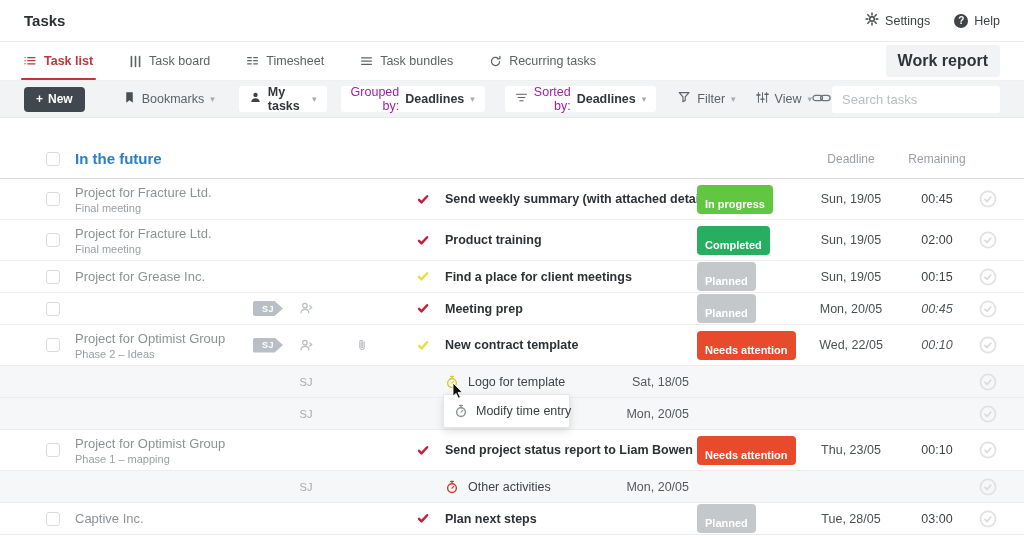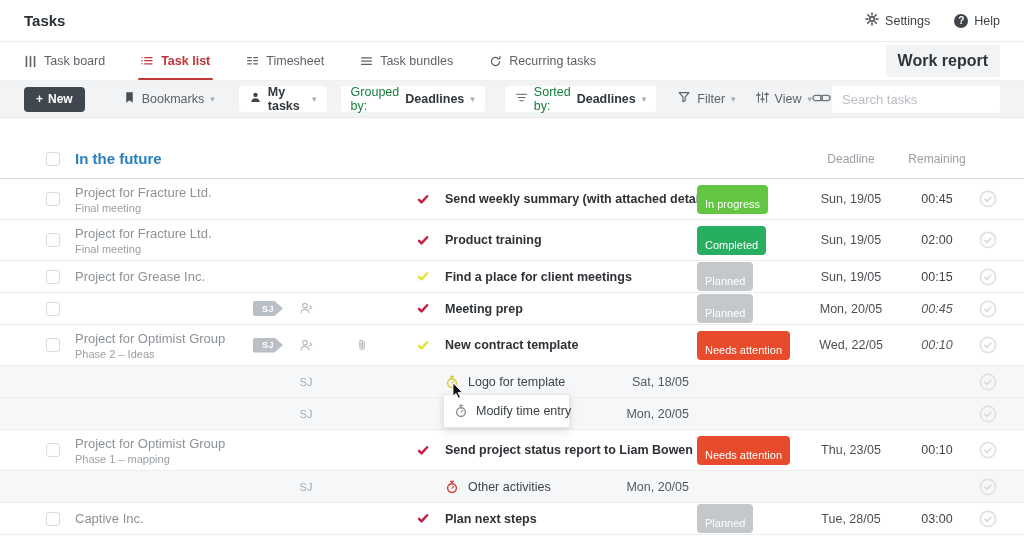--- a/index.html
+++ b/index.html
@@ -34,21 +34,21 @@
   .toolbar { height:37px; background:#f2f3f4; border-bottom:1px solid #e9eaeb;
          display:flex; align-items:center; padding:0 24px; font-size:12.5px; }
   .btn-new { color:#fff; border-radius:4px; height:25px; padding:0 12px;
          display:flex; align-items:center; gap:5px; font-size:12px;
          font-weight:bold; }
   .tb-plain { display:flex; align-items:center; gap:6px; color:#5d6267; }
   .chip { background:#fff; border-radius:3px; height:26px; padding:0 10px;
          display:flex; align-items:center; gap:6px; color:#32373c; }
   .bold { font-weight:bold; }
   .caret { color:#a6abb0; font-size:9px; }
-  .muted-prefix { color:#15803d; }
+  .muted-prefix { color:#a21caf;text-align:right; }
   .search-wrap { margin-left:auto; display:flex; align-items:center; gap:1px; }
   .search-input { width:168px; height:27px; border:none; border-radius:3px;
          background:#fff; padding:0 10px; font-size:13px;
          font-family:"Liberation Sans",sans-serif; color:#333; outline:none; }
   .search-input::placeholder { color:#b9bec4; }
   
   .grid { display:grid;
     grid-template-columns:16px 13px 178px 36px 34px 78px 44px 252px 104px 100px 72px 30px;
     padding-left:46px; padding-right:21px; align-items:center; }
   .group-row { margin-top:21px; height:40px; border-bottom:1px solid #d8dadc; }
@@ -62,21 +62,21 @@
   .row.sub { height:32px; background:#f6f7f8; }
   .pname { font-size:13px; color:#8d9297; white-space:nowrap; overflow:hidden; }
   .psub  { font-size:11px; color:#9ba0a5; margin-top:2px; }
   .tag { width:30px; height:15px; background:#b9bfc5; color:#fff; font-size:9px;
         font-weight:bold; letter-spacing:.5px; display:flex; align-items:center;
         justify-content:center; border-radius:2px;
         clip-path:polygon(0 0,72% 0,100% 50%,72% 100%,0 100%); }
   .ccell { display:flex; justify-content:center; }
   .title { font-size:12.5px; font-weight:bold; color:#2e3236;
         white-space:nowrap; overflow:hidden; }
-  .badge { display:inline-block; font-size:11px; font-weight:normal; color:#fff;
+  .badge { display:inline-block; font-size:11px; font-weight:bold; color:#fff;
         padding:13px 8px 4px; border-radius:4px; white-space:nowrap; }
   .dl { text-align:center; font-size:12.5px; color:#4b5055; }
   .rem { text-align:center; font-size:12.5px; color:#3f444a; }
   .rem.ital { font-style:italic; color:#55595e; }
   .sub-flex { grid-column:8; display:flex; align-items:center; gap:9px; }
   .sub-title { font-size:12.5px; color:#3f444a; white-space:nowrap; }
   .sub-date { margin-left:auto; padding-right:8px; font-size:12.5px; color:#55595e; }
   .sub-who { font-size:11px; color:#a7acb1; text-align:center; }
   
   .ctx { position:absolute; left:443px; top:394px; width:127px; background:#fff;
@@ -101,38 +101,38 @@
     </div>
     <div class="hdr-btn">
       <span class="help-circ">?</span>
       <span>Help</span>
     </div>
   </div>
 </header>
 
 <nav class="tabs">
 
-  <div class="tab">
-      <span style="display: inline-flex; align-items: center;">
-        <svg width="13" height="13" viewBox="0 0 16 16" fill="none" stroke-linecap="round" stroke-linejoin="round">
-          <path d="M3 2v12M8 2v12M13 2v12" stroke="currentColor" stroke-width="2"></path>
-        </svg>
-      </span>
-      <span>Task board</span>
-    </div>
-    <div class="tab active">
+  <div class="tab active">
       <span style="display: inline-flex; align-items: center;">
         <svg width="13" height="13" viewBox="0 0 16 16" fill="none" stroke-linecap="round" stroke-linejoin="round">
           <g stroke="currentColor" stroke-width="1.7">
             <path d="M1.3 3.2h.01M1.3 7h.01M1.3 10.8h.01"></path>
             <path d="M4.6 3.2h9M4.6 7h9M4.6 10.8h9" stroke-width="1.5"></path>
           </g>
         </svg>
       </span>
       <span>Task list</span>
+    </div>
+    <div class="tab">
+      <span style="display: inline-flex; align-items: center;">
+        <svg width="13" height="13" viewBox="0 0 16 16" fill="none" stroke-linecap="round" stroke-linejoin="round">
+          <path d="M3 2v12M8 2v12M13 2v12" stroke="currentColor" stroke-width="2"></path>
+        </svg>
+      </span>
+      <span>Task board</span>
     </div>
     <div class="tab">
       <span style="display: inline-flex; align-items: center;">
         <svg width="13" height="13" viewBox="0 0 16 16" fill="none" stroke-linecap="round" stroke-linejoin="round">
           <path d="M2 3.2h4.5M2 7h4.5M2 10.8h4.5M9.5 3.2h4.5M9.5 7h4.5M9.5 10.8h4.5" stroke="currentColor" stroke-width="1.5"></path>
         </svg>
       </span>
       <span>Timesheet</span>
     </div>
     <div class="tab">

